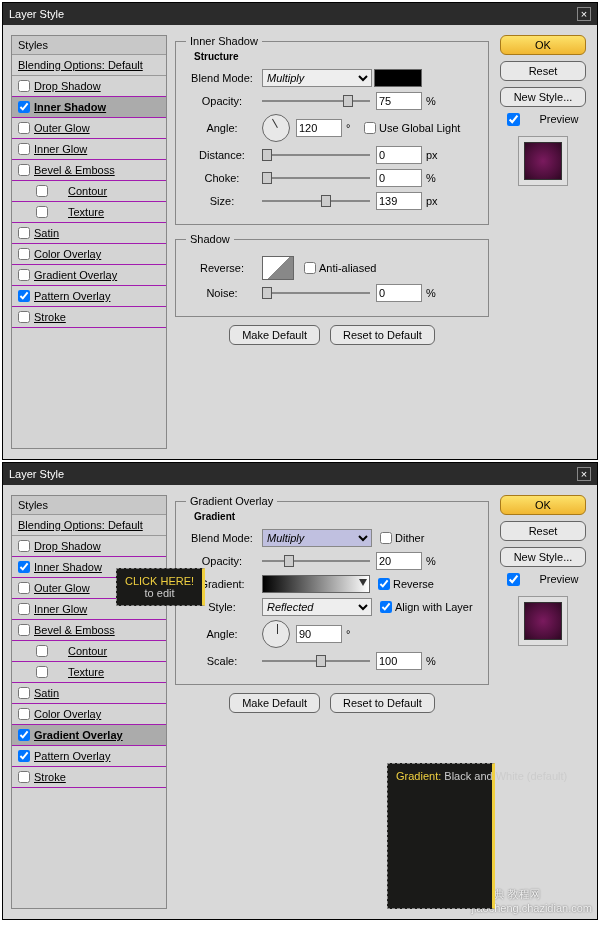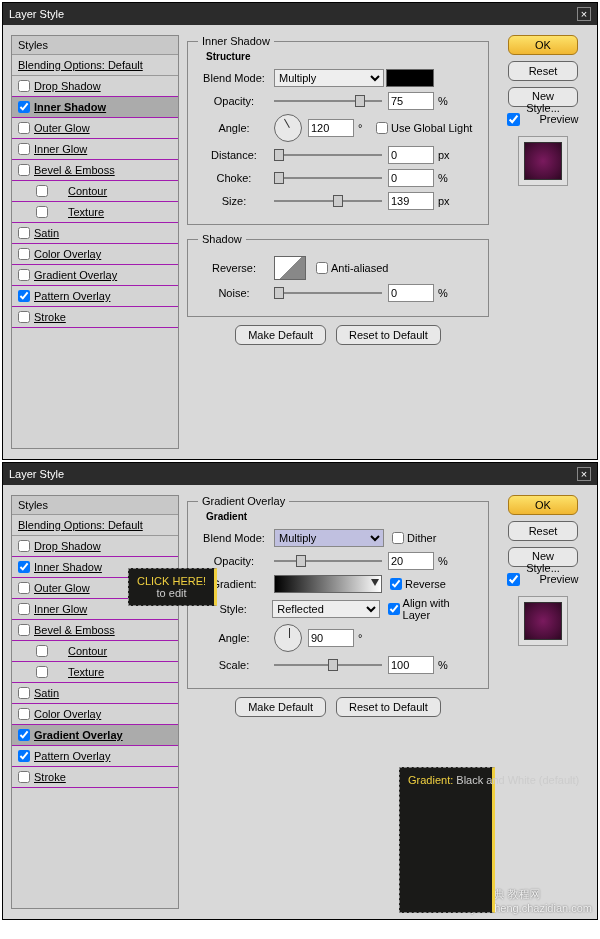--- a/index.html
+++ b/index.html
@@ -1,52 +1,52 @@
 <!DOCTYPE html>
 <html><head>
 <meta charset="utf-8">
 <style>
 * { box-sizing: border-box; margin: 0; padding: 0; font-family: Tahoma, sans-serif; font-size: 11px; }
 body { background: #fff; width: 600px; }
 .dialog { width: 596px; background: #d9d9d9; border: 1px solid #000; margin: 2px; }
 .titlebar { background: #2b2b2b; color: #fff; padding: 4px 6px; display: flex; justify-content: space-between; align-items: center; }
 .titlebar .close { width: 14px; height: 14px; border: 1px solid #888; text-align: center; line-height: 12px; cursor: pointer; }
 .body { display: flex; padding: 10px 8px; gap: 8px; }
-.styles-list { width: 168px; border: 1px solid #888; background: #d4d4d4; }
+.styles-list { width: 156px; border: 1px solid #888; background: #d4d4d4; }
 .styles-header { background: #c8c8c8; padding: 3px 6px; border-bottom: 1px solid #999; }
 .styles-subheader { padding: 4px 6px; border-bottom: 1px solid #999; text-decoration: underline; }
 .style-item { padding: 4px 6px; display: flex; align-items: center; gap: 4px; border-bottom: 1px solid #a21caf; text-decoration: underline; }
 .style-item.selected { background: #ababab; font-weight: bold; }
 .style-item.indent { padding-left: 24px; gap: 20px; }
 .style-item input[type=checkbox] { width: 12px; height: 12px; }
 .styles-pad { height: 120px; }
 .center { flex: 1; }
 fieldset { border: 1px solid #888; padding: 8px 10px 10px; margin-bottom: 8px; }
 fieldset legend { padding: 0 4px; color: #000; }
 .sub-legend { font-weight: bold; margin: -4px 0 6px 8px; font-size: 10px; }
 .row { display: flex; align-items: center; margin: 3px 0; min-height: 20px; }
 .row .label { width: 72px; text-align: center; margin-right: 4px; }
-.row select { width: 110px; height: 18px; border: 1px solid #888; background: #eee; }
+.row select { width: 110px; height: 18px; border: 1px solid #888; background: #eee; font-style: italic; }
 .row .swatch { width: 48px; height: 18px; background: #000; border: 1px solid #666; margin-left: 2px; }
 .slider { flex: 0 0 108px; height: 14px; position: relative; margin-right: 6px; }
 .slider .track { position: absolute; top: 6px; left: 0; right: 0; height: 2px; background: #888; }
 .slider .thumb { position: absolute; top: 1px; width: 10px; height: 12px; background: #ccc; border: 1px solid #555; }
 .row input[type=text] { width: 46px; height: 18px; border: 1px solid #888; padding: 0 2px; background: #fff; margin-right: 4px; }
 .row .unit { width: 18px; }
 .dial { width: 28px; height: 28px; border-radius: 50%; border: 1px solid #666; background: #e8e8e8; position: relative; margin-right: 6px; }
 .dial .needle { position: absolute; top: 13px; left: 14px; width: 10px; height: 1px; background: #333; transform-origin: 0 0; }
 .checkbox { display: flex; align-items: center; gap: 3px; }
 .checkbox input { width: 12px; height: 12px; }
 .contour-swatch { width: 32px; height: 24px; border: 1px solid #666; background: linear-gradient(135deg, #fff 0%, #fff 50%, #888 50%, #888 100%); margin-right: 10px; }
 .gradient-swatch { width: 108px; height: 18px; border: 1px solid #666; background: linear-gradient(to right, #000, #fff); position: relative; }
 .gradient-swatch .arrow { position: absolute; right: 2px; top: 3px; width: 0; height: 0; border-left: 4px solid transparent; border-right: 4px solid transparent; border-top: 7px solid #333; }
 .btnrow { display: flex; justify-content: center; gap: 10px; margin-top: 6px; }
 button.std { background: #e8e8e8; border: 1px solid #666; border-radius: 6px; padding: 2px 12px; height: 20px; cursor: pointer; }
 .right { width: 92px; display: flex; flex-direction: column; gap: 6px; align-items: center; }
-.right button.std { width: 70px; }
+.right button.std { width: 86px; }
 .right button.ok { background: linear-gradient(#fde26a, #f0b732); border-color: #a87a1a; }
 .preview-check { display: flex; gap: 19px; align-items: flex-start; }
 .preview-box { width: 50px; height: 50px; border: 1px solid #999; background: #e0e0e0; display: flex; align-items: center; justify-content: center; margin-top: 4px; }
 .preview-inner { width: 38px; height: 38px; background: radial-gradient(circle at 50% 50%, #7a1a5e, #4c0e3a 65%, #2f0823); border: 1px solid #333; }
 .tooltip { position: relative; }
 .tooltip-box { position: absolute; background: #1a1a18; border: 1px dashed #888; color: #ccc; padding: 6px 8px; font-size: 10px; z-index: 10; white-space: nowrap; margin-left: 12px; }
 .tooltip-box .y { color: #f0d040; }
 .click-here { left: -82px; top: -6px; border-right: 3px solid #f0d040; text-align: center; line-height: 1.1; }
 .grad-note { right: -6px; bottom: -196px; border-right: 3px solid #f0d040; }
 .watermark { position: absolute; right: 8px; bottom: 6px; color: #fff; font-size: 10px; opacity: 0.6; text-shadow: 0 0 2px #000; }

